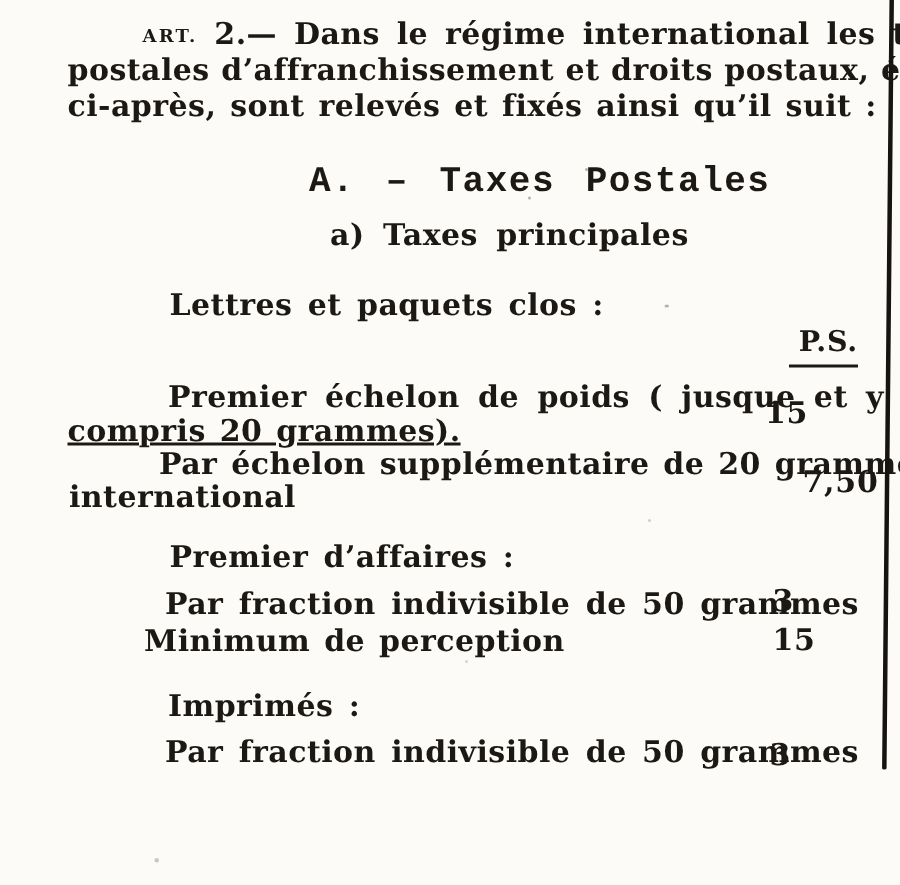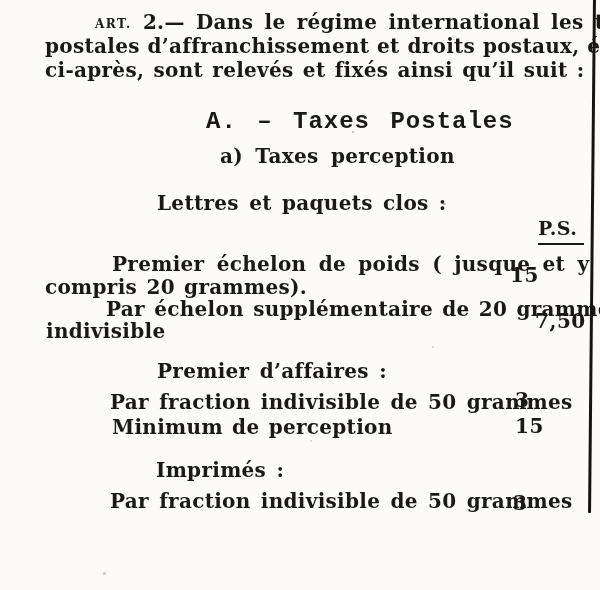--- a/index.html
+++ b/index.html
@@ -27,42 +27,42 @@
 
   
   .sec-title{
     left:206px;top:109px;
     font-family:Liberation Mono, monospace;
     font-size:24px;letter-spacing:1px;word-spacing:5px;
   }
   .sec-sub{left:220px;top:145px;word-spacing:5px;}
 
   
-  .grp{word-spacing:3px;margin-left:44px;}
+  .grp{word-spacing:3px;}
   .grp-lettres{left:113px;top:192px;}
   .grp-papiers{left:113px;top:360px;}
   .grp-imprimes{left:112px;top:459px;}
 
   
   .ps-header{
-    left:538px;top:218px;
-    width:46px;text-align:left;
+    left:526px;top:218px;
+    width:46px;text-align:right;
     font-size:19px;letter-spacing:0.5px;
     border-bottom:2.5px solid #1c1915;
     padding-bottom:4px;
   }
 
   
   .row-l{font-size:20px;}
   .r1a{left:112px;top:253px;word-spacing:5px;}
-  .r1b{left:45px;top:276px;word-spacing:2px;}
+  .r1b{left:45px;top:276px;word-spacing:2px;text-decoration:underline;}
   .r2a{left:106px;top:298px;word-spacing:2px;}
   .r2b{left:46px;top:320px;}
   .r3a{left:110px;top:391px;word-spacing:3px;}
-  .r4a{left:112px;top:416px;word-spacing:2px;}
+  .r4a{left:96px;top:416px;word-spacing:2px;}
   .r5a{left:110px;top:490px;word-spacing:3px;}
 
   
   .val{position:absolute;width:70px;text-align:left;font-size:20px;letter-spacing:0.5px;}
   .v1{left:510px;top:263px;}
   .v2{left:535px;top:309px;}
   .v3{left:515px;top:388px;}
   .v4{left:515px;top:414px;}
   .v5{left:513px;top:491px;}
 
@@ -92,32 +92,32 @@
 <div class="page">
 
   <div class="ln art-line">
     <span class="art-label">ART.</span>
     <span>2.— Dans le régime international les taxes</span>
   </div>
   <div class="ln para-l2">postales d’affranchissement et droits postaux, énumérés</div>
   <div class="ln para-l3">ci-après, sont relevés et fixés ainsi qu’il suit :</div>
 
   <div class="ln sec-title">A. – Taxes Postales</div>
-  <div class="ln sec-sub">a) Taxes perception</div>
+  <div class="ln sec-sub">a) Taxes principales</div>
 
   <div class="ln grp grp-lettres">Lettres et paquets clos :</div>
 
   <div class="ln ps-header">P.S.</div>
 
   <div class="ln row-l r1a">Premier échelon de poids ( jusque et y</div>
   <div class="ln row-l r1b">compris 20 grammes).</div>
   <div class="val v1">15</div>
 
   <div class="ln row-l r2a">Par échelon supplémentaire de 20 grammes</div>
-  <div class="ln row-l r2b">indivisible</div>
+  <div class="ln row-l r2b">international</div>
   <div class="val v2">7,50</div>
 
   <div class="ln grp grp-papiers">Premier d’affaires :</div>
 
   <div class="ln row-l r3a">Par fraction indivisible de 50 grammes</div>
   <div class="val v3">3</div>
 
   <div class="ln row-l r4a">Minimum de perception</div>
   <div class="val v4">15</div>
 

